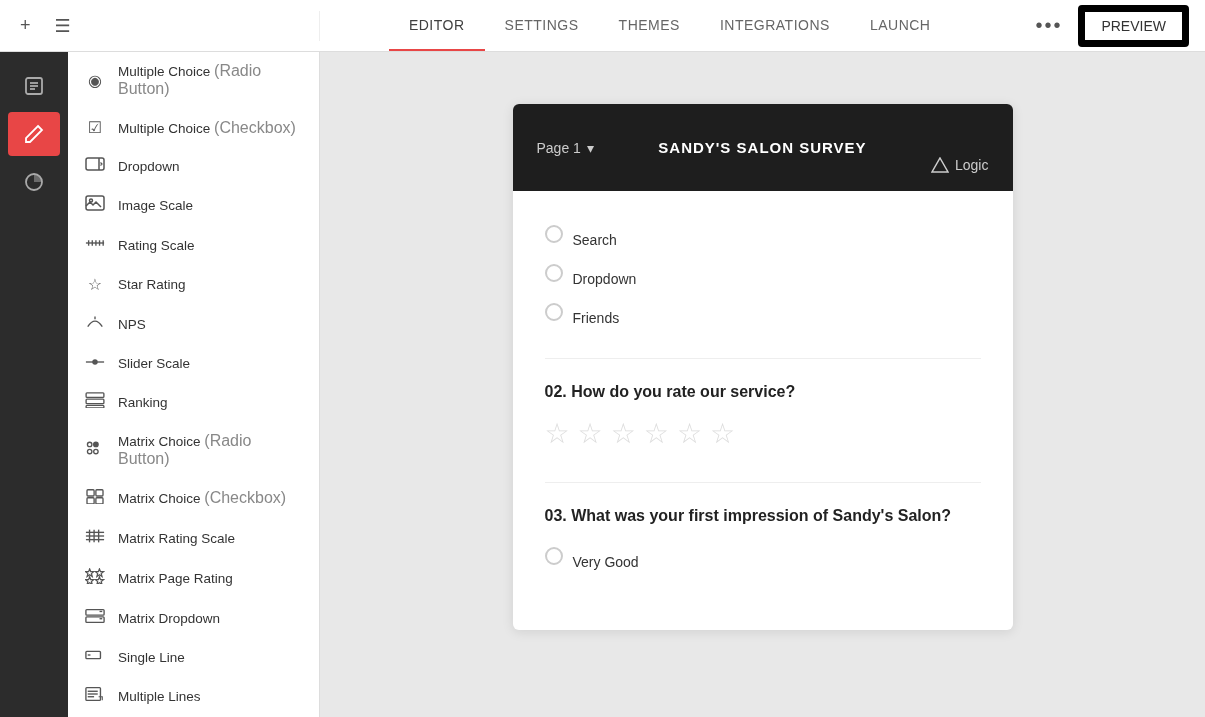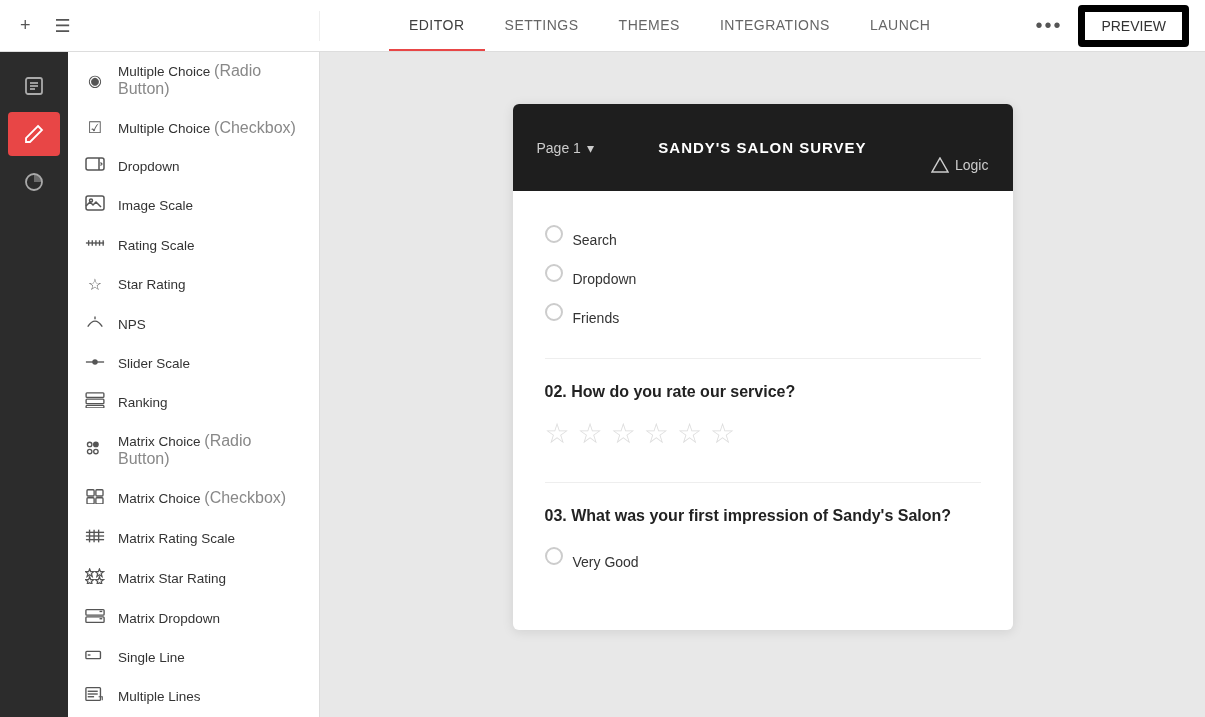--- a/index.html
+++ b/index.html
@@ -288,21 +288,21 @@
 
     <div class="sidebar-item">
       <span class="item-icon">
         <svg width="20" height="16" viewBox="0 0 22 18" fill="none" stroke="#555" stroke-width="1.4">
           <polygon points="5,1 6.2,4.2 9.5,4.2 7,6.3 7.9,9.5 5,7.6 2.1,9.5 3,6.3 0.5,4.2 3.8,4.2"></polygon>
           <polygon points="16,1 17.2,4.2 20.5,4.2 18,6.3 18.9,9.5 16,7.6 13.1,9.5 14,6.3 11.5,4.2 14.8,4.2"></polygon>
           <polygon points="5,10 6.2,13.2 9.5,13.2 7,15.3 7.9,18.5 5,16.6 2.1,18.5 3,15.3 0.5,13.2 3.8,13.2"></polygon>
           <polygon points="16,10 17.2,13.2 20.5,13.2 18,15.3 18.9,18.5 16,16.6 13.1,18.5 14,15.3 11.5,13.2 14.8,13.2"></polygon>
         </svg>
       </span>
-      <span class="item-label">Matrix Star Rating</span>
+      <span class="item-label">Matrix Page Rating</span>
     </div>
 
     <div class="sidebar-item">
       <span class="item-icon">
         <svg width="20" height="16" viewBox="0 0 22 16" fill="none" stroke="#555" stroke-width="1.5">
           <rect x="1" y="1" width="20" height="6" rx="1"></rect>
           <rect x="1" y="9" width="20" height="6" rx="1"></rect>
           <line x1="16" y1="3" x2="19" y2="3"></line>
           <line x1="16" y1="11" x2="19" y2="11"></line>
         </svg>

